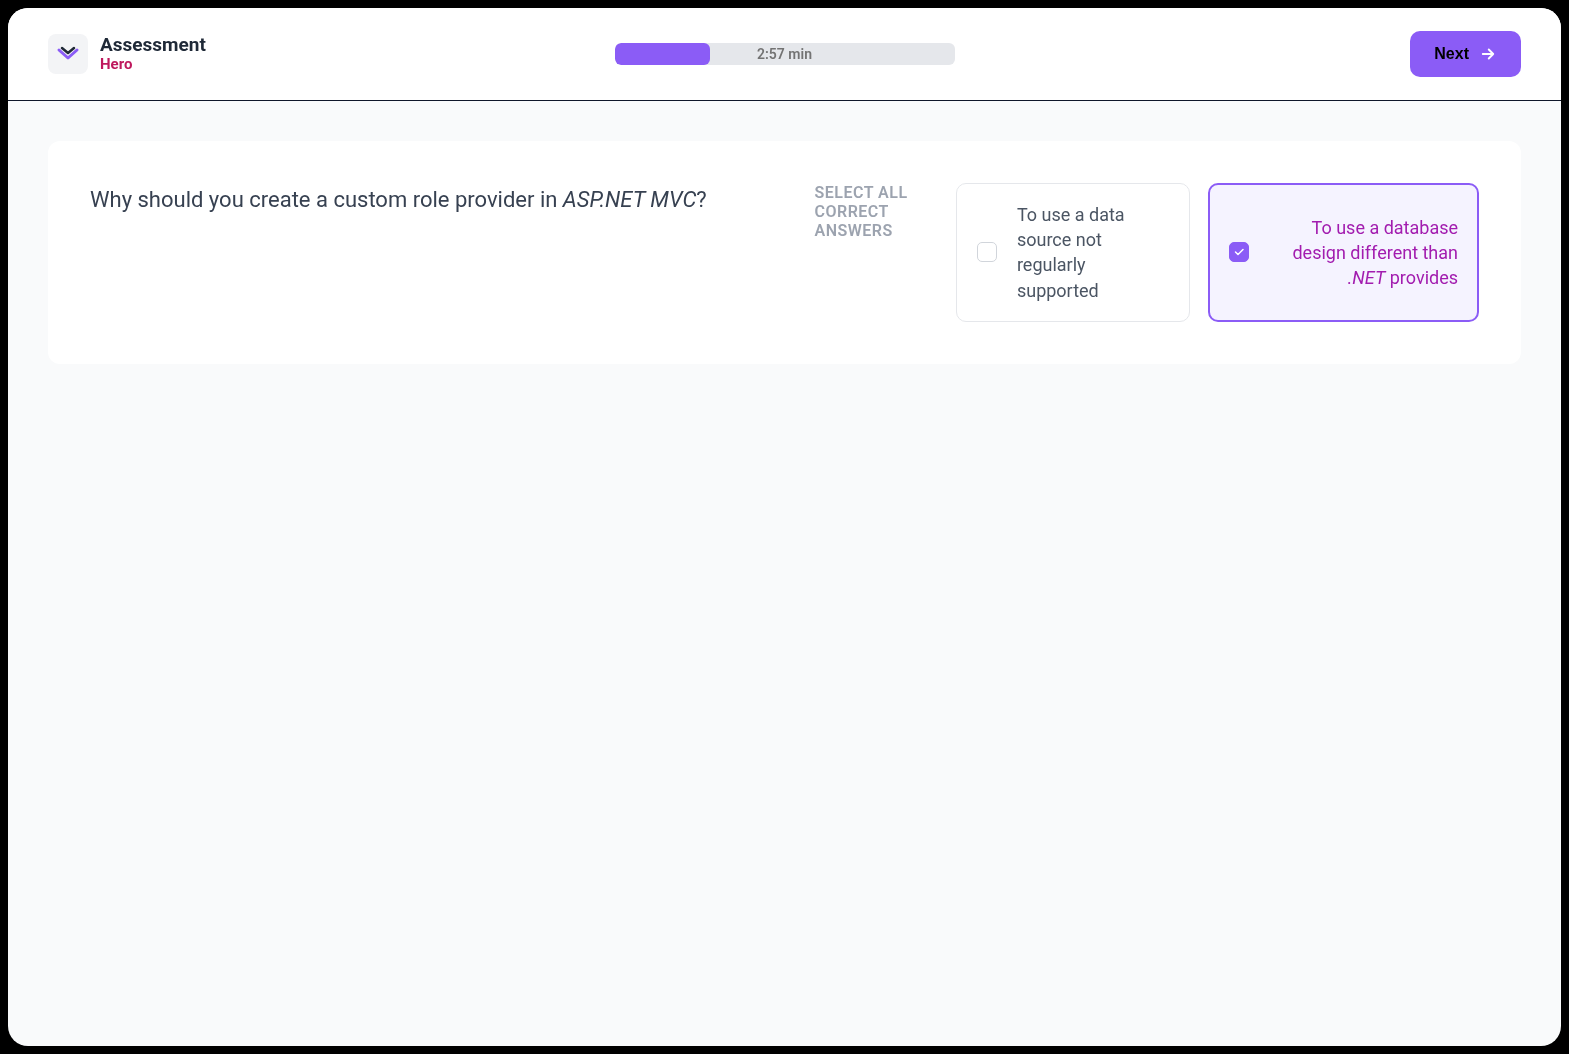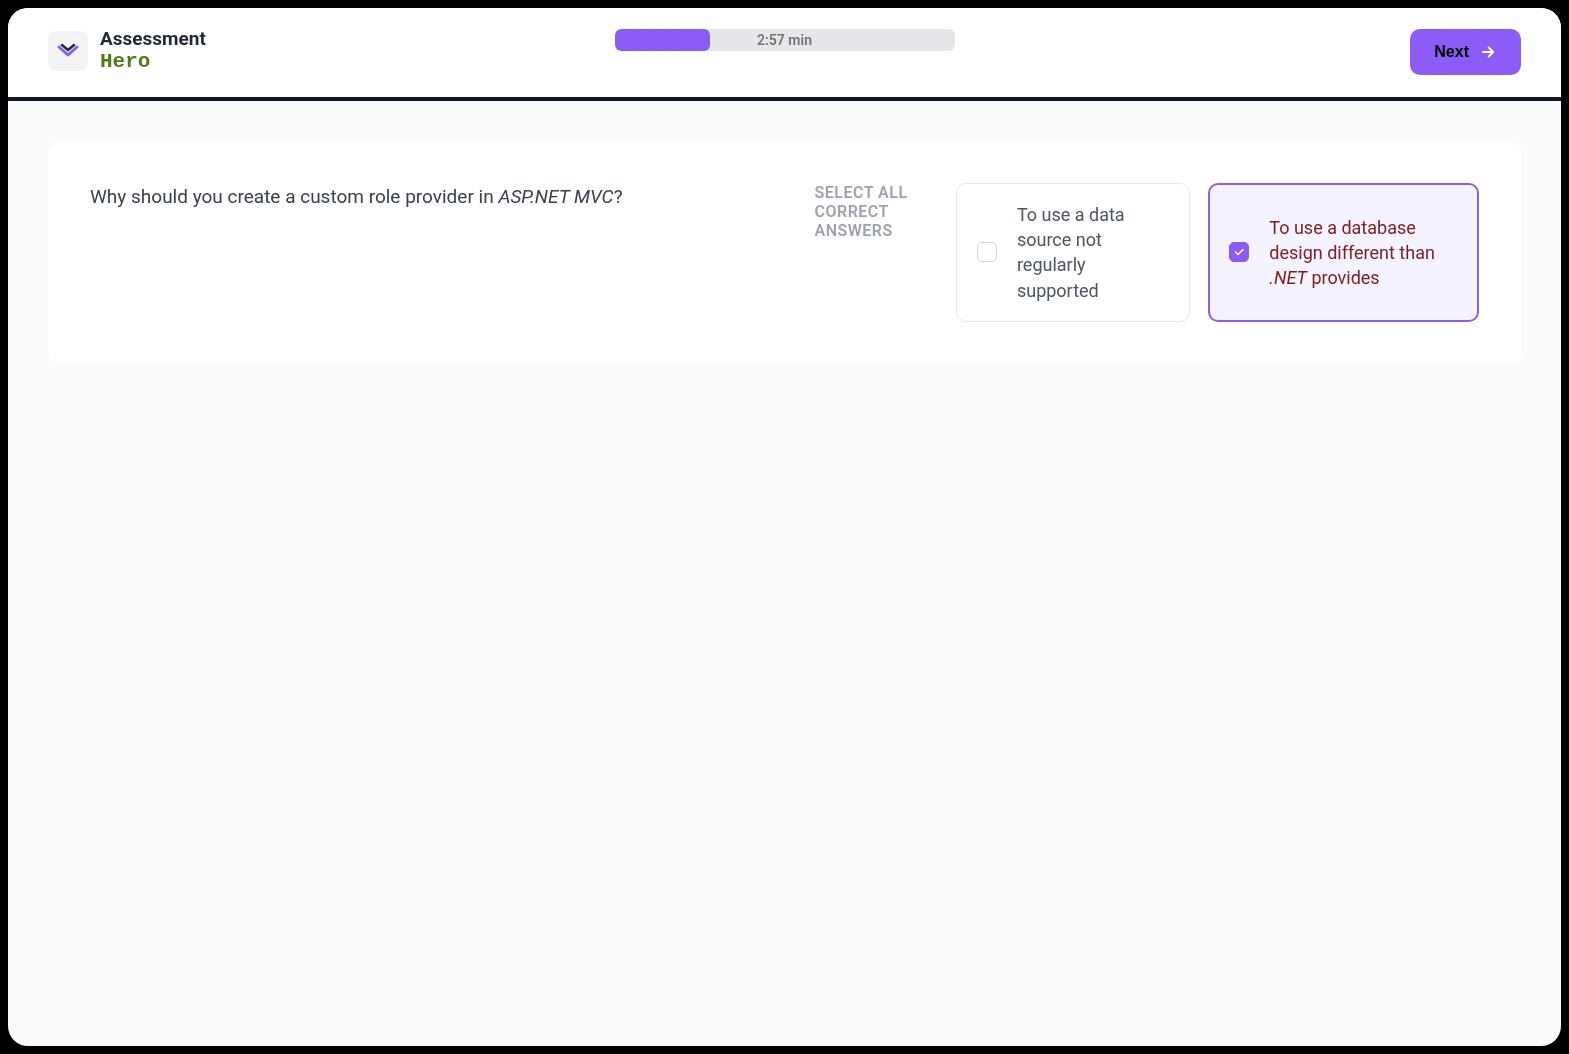--- a/index.html
+++ b/index.html
@@ -24,24 +24,24 @@
       width: 100%;
       max-width: 1553px;
       height: 1038px;
       overflow: hidden;
       display: flex;
       flex-direction: column;
     }
     
     .header {
       background: #ffffff;
-      border-bottom: 4px solid #0f172a;
-      padding: 21px 40px;
-      display: flex;
-      align-items: flex-start;
+      border-bottom: 1px solid #0f172a;
+      padding: 36px 40px;
+      display: flex;
+      align-items: center;
       justify-content: space-between;
       height: 93px;
     }
     
     .logo-section {
       display: flex;
       align-items: center;
       gap: 12px;
     }
     
@@ -61,24 +61,23 @@
       line-height: 1.1;
     }
     
     .logo-text-top {
       font-size: 19px;
       font-weight: 700;
       color: #1f2937;
     }
     
     .logo-text-bottom {
-      font-size: 21px;
+      font-size: 15px;
       font-weight: 700;
-      color: #4d7c0f;
-      font-family: Liberation Mono, monospace;
+      color: #be185d;
     }
     
     .progress-section {
       display: flex;
       align-items: center;
       position: absolute;
       left: 50%;
       transform: translateX(-50%);
     }
     
@@ -137,21 +136,21 @@
       padding: 42px;
       display: flex;
       gap: 60px;
     }
     
     .question-column {
       flex: 1;
     }
     
     .question-text {
-      font-size: 19px;
+      font-size: 22px;
       color: #374151;
       line-height: 1.5;
     }
     
     .question-text .italic {
       font-style: italic;
     }
     
     .answers-column {
       flex: 1;
@@ -201,21 +200,22 @@
       border-color: #8b5cf6;
     }
     
     .answer-text {
       font-size: 18px;
       color: #4b5563;
       line-height: 1.4;
     }
     
     .answer-option.selected .answer-text {
-      color: #7f1d1d;
+      color: #a21caf;
+      text-align: right;
     }
     
     .answer-text .italic {
       font-style: italic;
     }
   </style>
 </head>
 <body>
 
 <div class="app-window">

